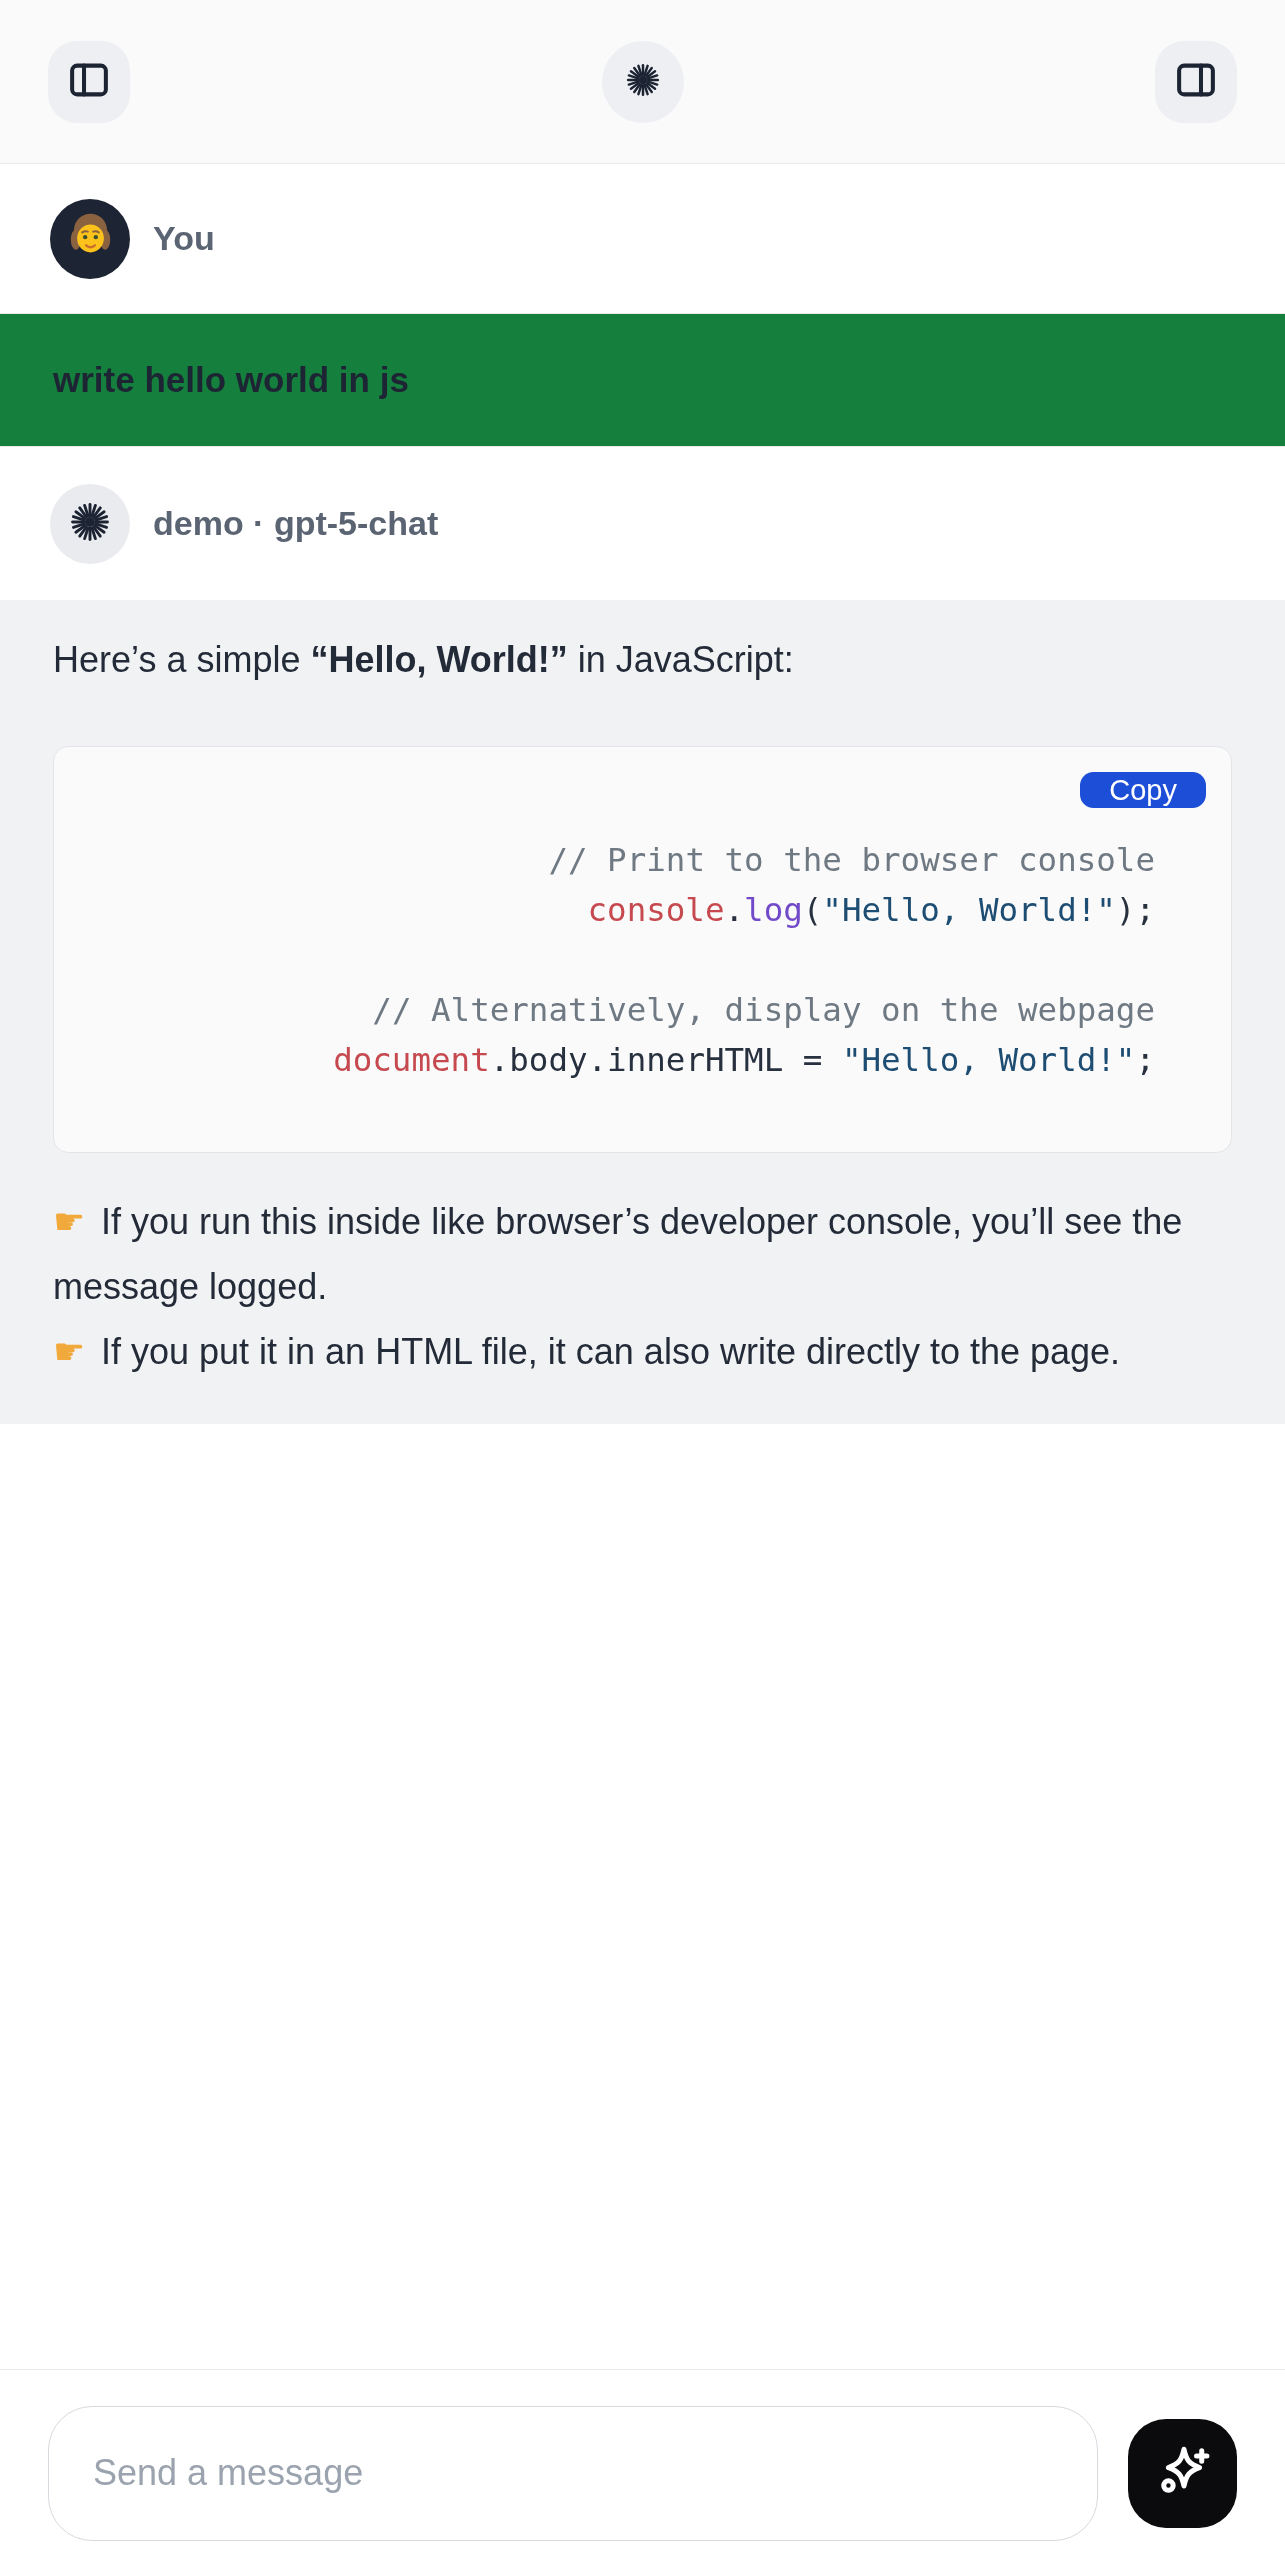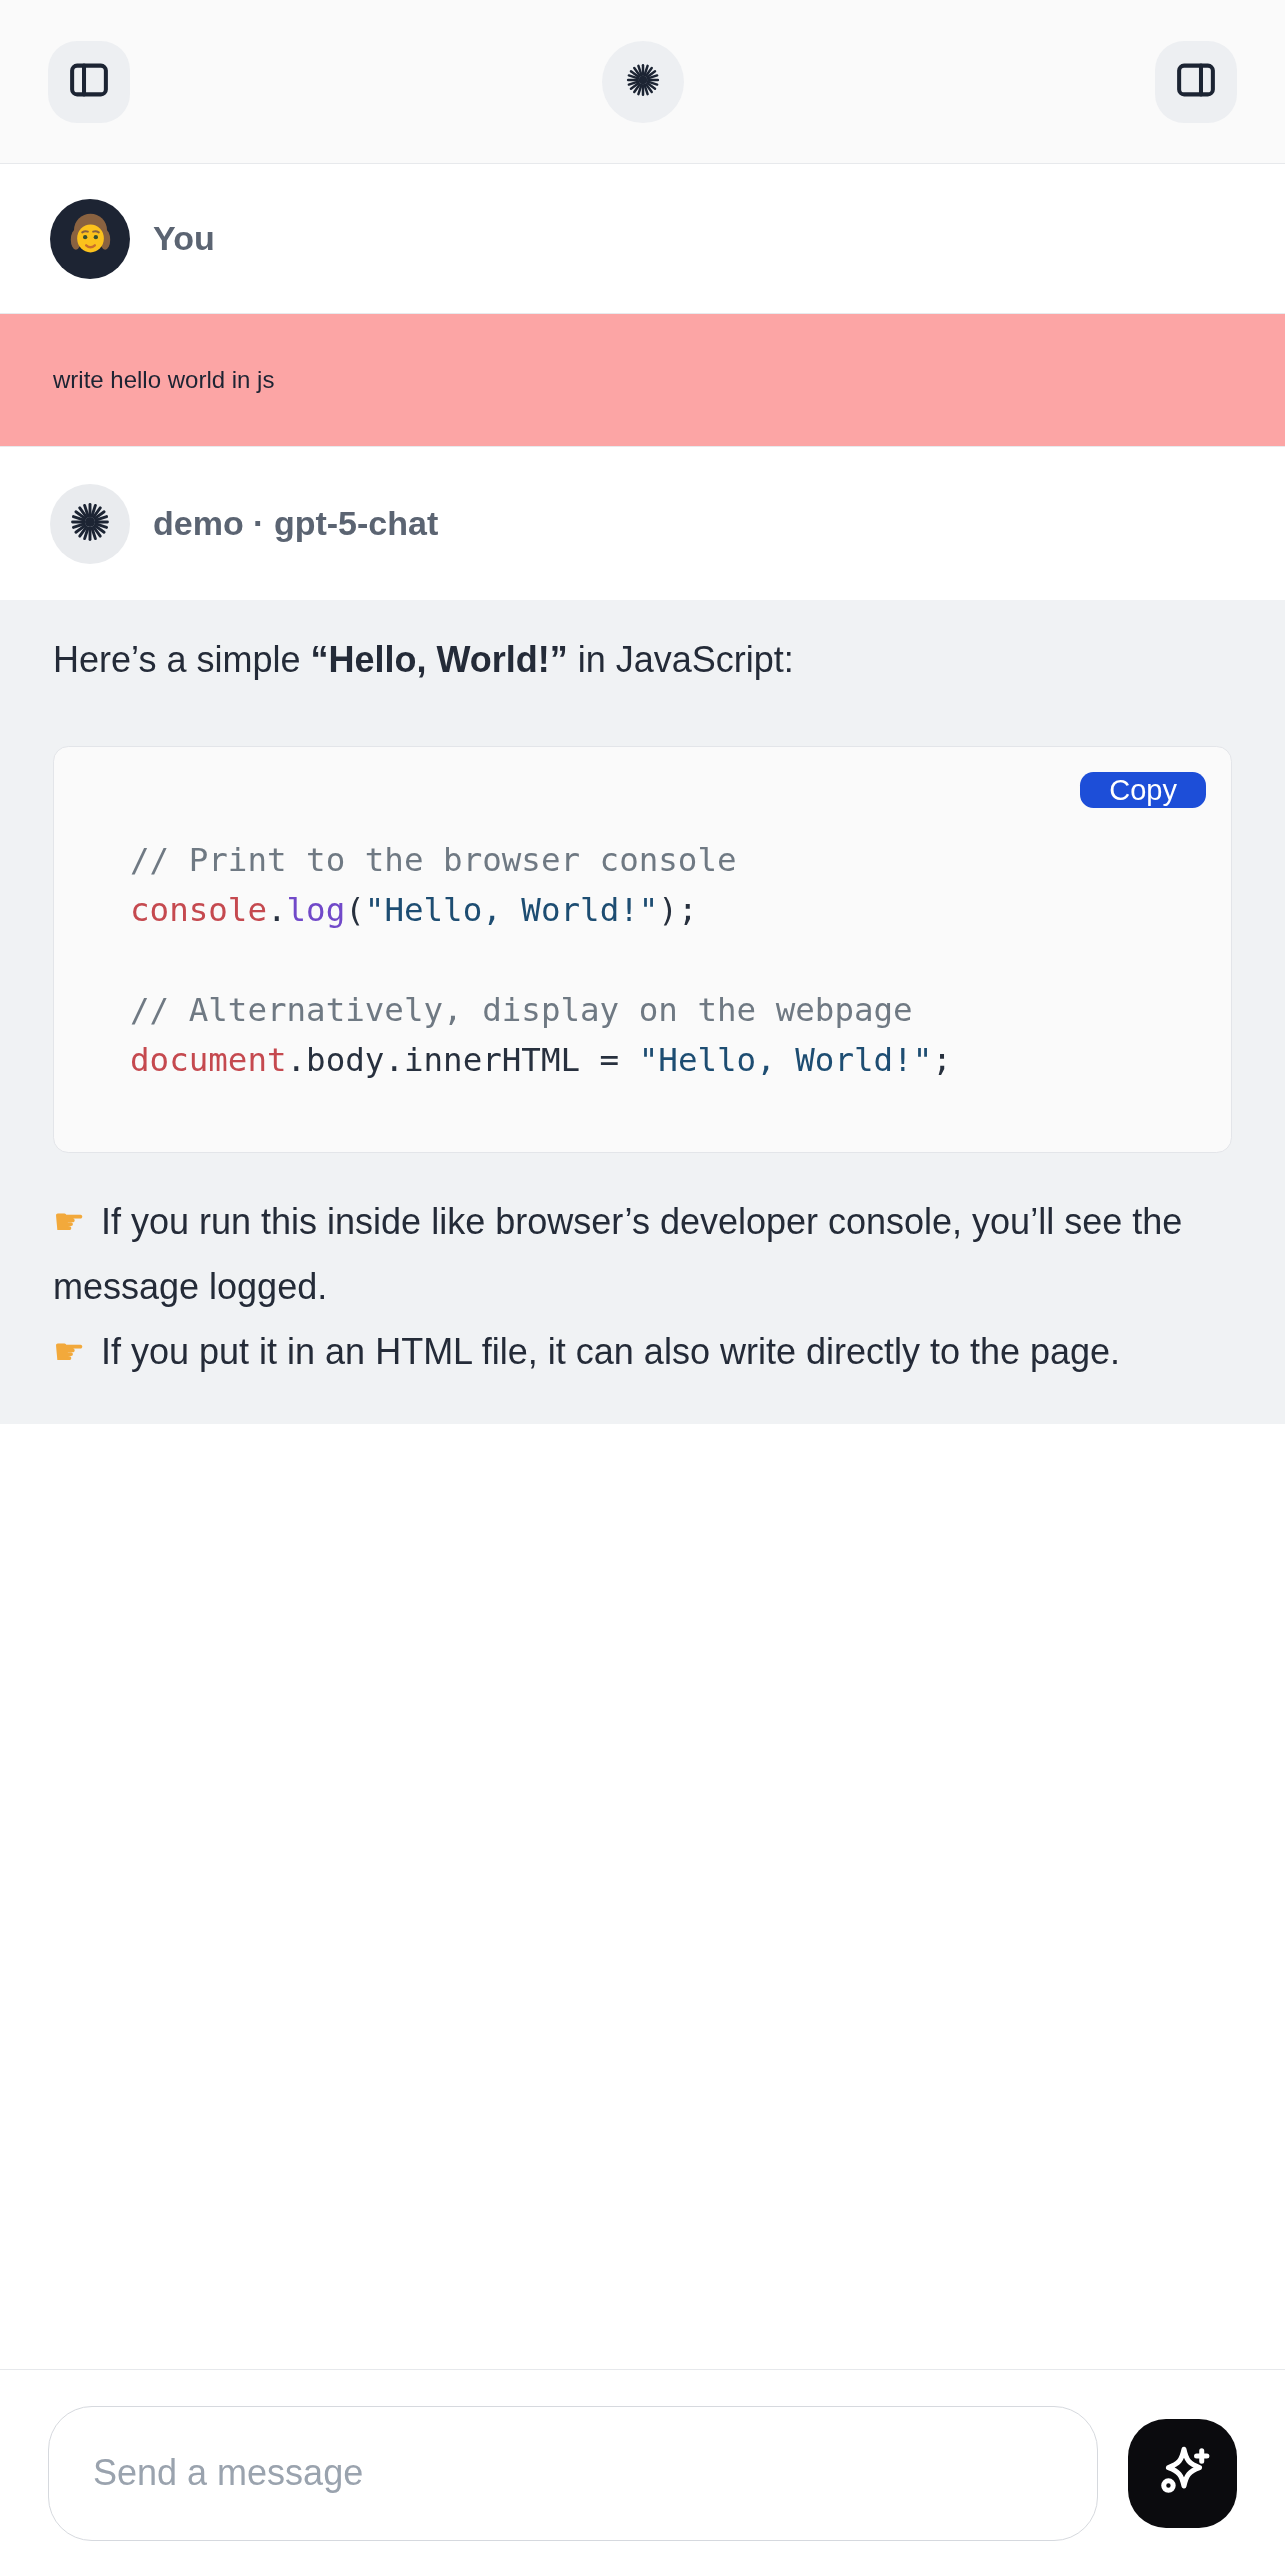--- a/index.html
+++ b/index.html
@@ -29,39 +29,39 @@
   .msg-head.assistant{height:153px;}
   .avatar{width:80px;height:80px;border-radius:50%;flex:0 0 auto;
     display:flex;align-items:center;justify-content:center;}
   .avatar-user{background:#1d2433;}
   .avatar-user svg{width:61px;height:61px;}
   .avatar-assistant{background:#e9ebee;}
   .avatar-assistant svg{width:54px;height:54px;}
   .author{font-size:34px;font-weight:700;color:#5b6472;}
   
   .user-bubble{
-    box-sizing:border-box;background:#fca5a5;border-top:1.9px solid #e8eaed;
-    border-bottom:1.9px solid #e8eaed;padding:44px 53px;font-size:24px;
-    line-height:44px;color:#1d2433;
+    box-sizing:border-box;background:#15803d;border-top:1.9px solid #e8eaed;
+    border-bottom:1.9px solid #e8eaed;padding:44px 53px;font-size:35px;
+    line-height:44px;color:#1d2433;font-weight:bold;
   }
   
   .assistant-section{background:#f0f2f4;padding:27px 53px 40px;box-sizing:border-box;}
   .assistant-section p{margin:0;font-size:36px;line-height:65px;color:#242b38;}
   .assistant-section strong{font-weight:700;}
   .code-card{
     position:relative;margin-top:54px;background:#fafafa;border:1.9px solid #e3e5e9;
     border-radius:15.3px;padding:88px 76px 67px;box-sizing:border-box;
   }
   .copy-btn{
     position:absolute;top:25px;right:25px;background:#1d4ed8;color:#ffffff;
     border:none;border-radius:13.4px;font-size:29px;line-height:34px;
     padding:1px 29px;font-family:inherit;cursor:pointer;
   }
   .code{margin:0;font-family:"DejaVu Sans Mono","Liberation Mono",monospace;
-    font-size:32.5px;line-height:50px;}
+    font-size:32.5px;line-height:50px;text-align:right;}
   .code-line{white-space:pre;}
   .tok-comment{color:#6f7983;}
   .tok-keyword{color:#c5494f;}
   .tok-func{color:#7149c9;}
   .tok-string{color:#1d4d72;}
   .tok-punct{color:#27303e;}
   .notes{margin-top:36px !important;}
   .note-line{display:block;}
   .glyph{color:#f2a93b;margin-right:5.7px;}
   .question{margin-top:46px !important;}

